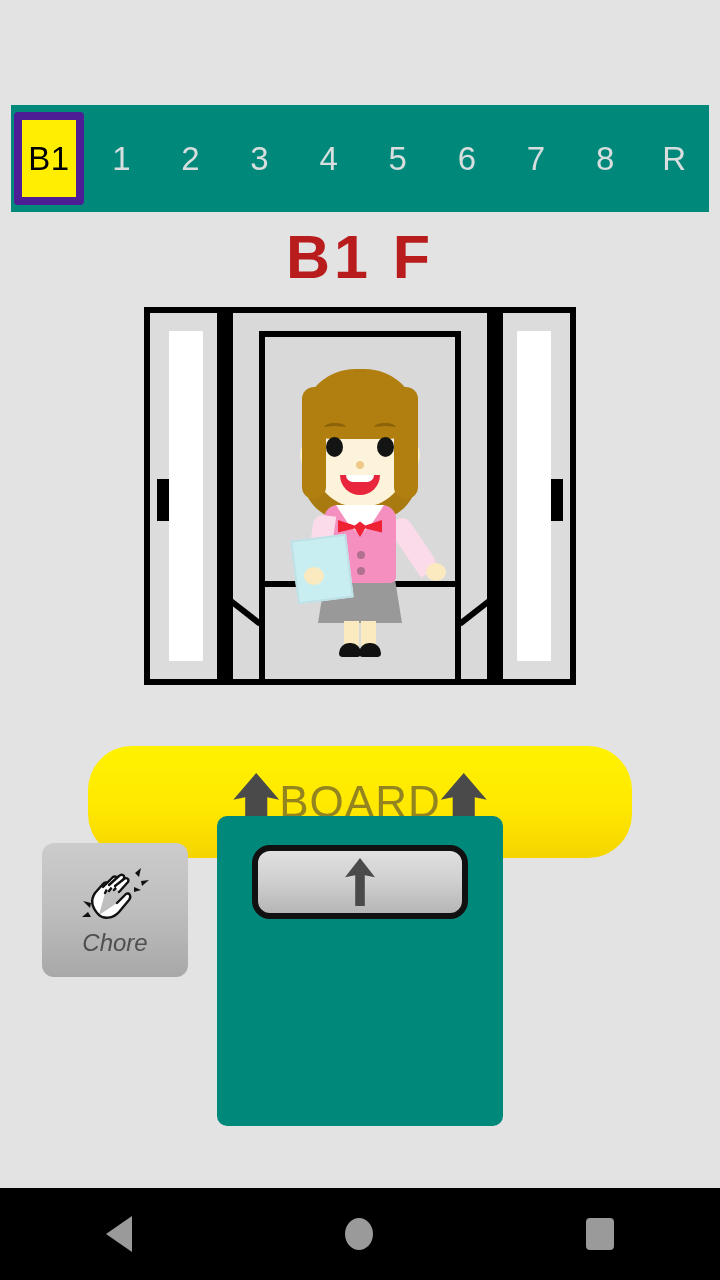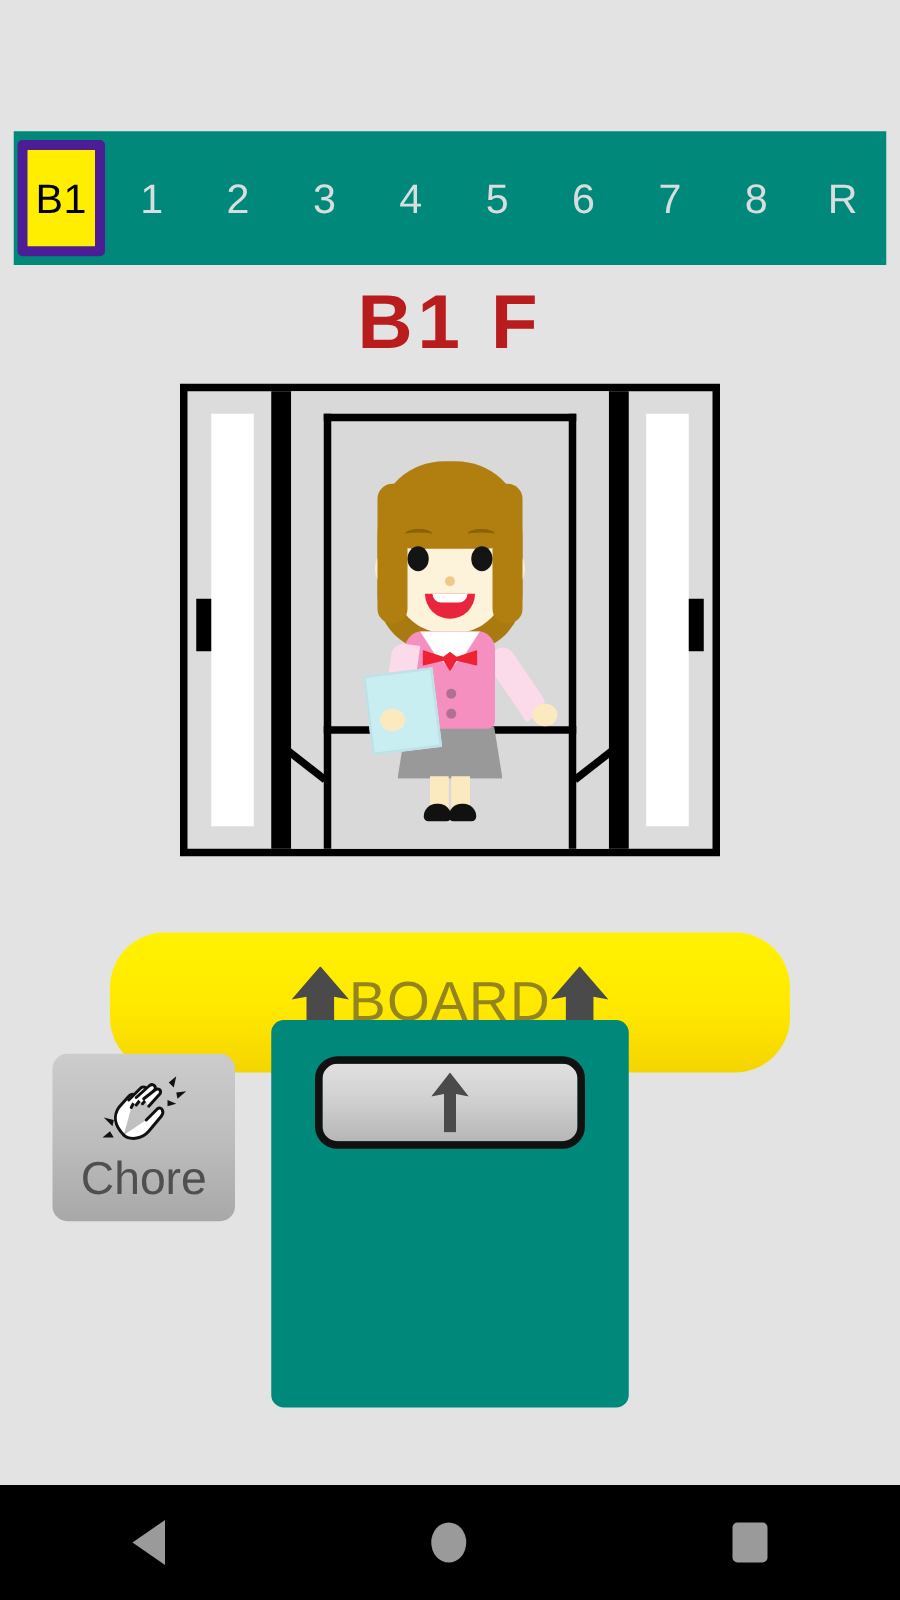--- a/index.html
+++ b/index.html
@@ -362,24 +362,25 @@
     height: 134px;
     border-radius: 12px;
     background: linear-gradient(180deg, #cccccc 0%, #bdbdbd 52%, #a8a8a8 100%);
     display: flex;
     flex-direction: column;
     align-items: center;
     justify-content: center;
     cursor: pointer;
   }
   .side-btn .btn-label {
-    font-size: 37px;
+    font-size: 24px;
     color: #4f4f4f;
     margin-top: 4px;
     user-select: none;
+    font-style: italic;
   }
   .btn-chore   { left: 42px;  top: 843px; }
   .btn-custom  { left: 42px;  top: 1009px; }
   .btn-setting { left: 532px; top: 1009px; }
 
   .icon-box {
     width: 76px;
     height: 62px;
     display: flex;
     align-items: center;

